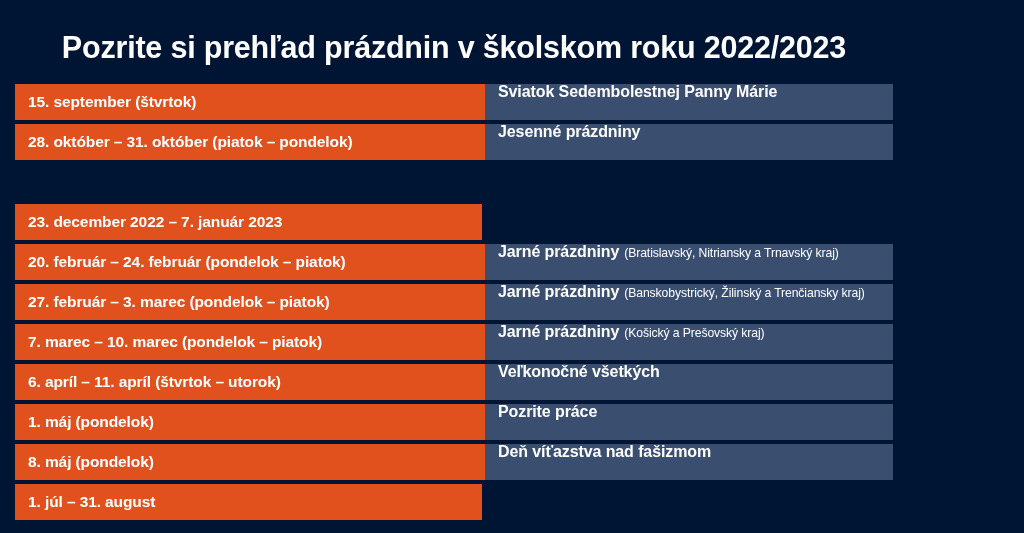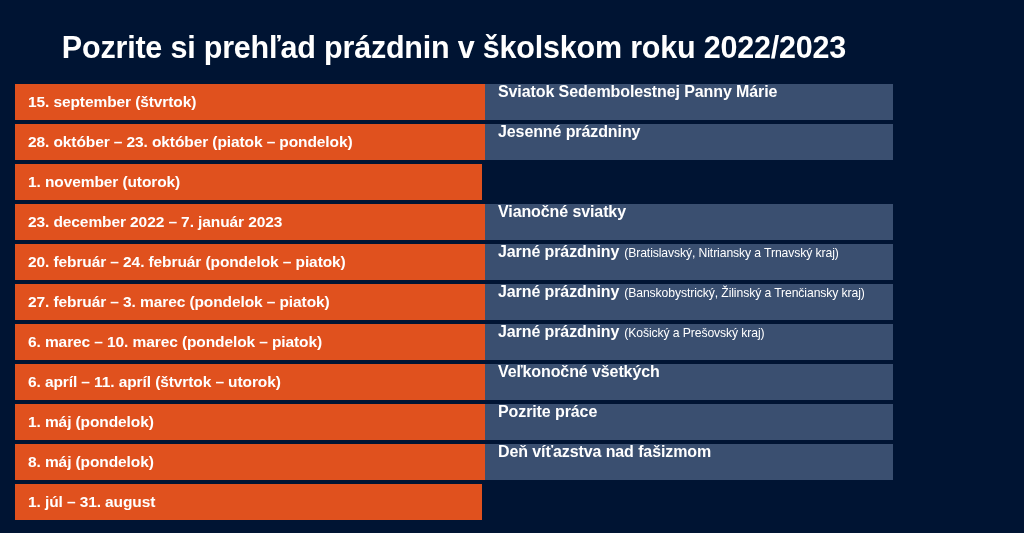--- a/index.html
+++ b/index.html
@@ -122,37 +122,31 @@
   <div class="table-row">
         <div class="cell-date">
           <span class="cell-date-text">15. september (štvrtok)</span>
         </div>
         <div class="cell-name">
           <span class="cell-name-main">Sviatok Sedembolestnej Panny Márie</span>
         </div>
       </div>
       <div class="table-row">
         <div class="cell-date">
-          <span class="cell-date-text">28. október – 23. október (piatok – pondelok)</span>
+          <span class="cell-date-text">28. október – 31. október (piatok – pondelok)</span>
         </div>
         <div class="cell-name">
           <span class="cell-name-main">Jesenné prázdniny</span>
         </div>
       </div>
       <div class="table-row">
-        <div class="cell-date">
-          <span class="cell-date-text">1. november (utorok)</span>
-        </div>
       </div>
       <div class="table-row">
         <div class="cell-date">
           <span class="cell-date-text">23. december 2022 – 7. január 2023</span>
-        </div>
-        <div class="cell-name">
-          <span class="cell-name-main">Vianočné sviatky</span>
         </div>
       </div>
       <div class="table-row">
         <div class="cell-date">
           <span class="cell-date-text">20. február – 24. február (pondelok – piatok)</span>
         </div>
         <div class="cell-name">
           <span class="cell-name-main">Jarné prázdniny</span>
           <span class="cell-name-note">(Bratislavský, Nitriansky a Trnavský kraj)</span>
         </div>
@@ -161,21 +155,21 @@
         <div class="cell-date">
           <span class="cell-date-text">27. február – 3. marec (pondelok – piatok)</span>
         </div>
         <div class="cell-name">
           <span class="cell-name-main">Jarné prázdniny</span>
           <span class="cell-name-note">(Banskobystrický, Žilinský a Trenčiansky kraj)</span>
         </div>
       </div>
       <div class="table-row">
         <div class="cell-date">
-          <span class="cell-date-text">6. marec – 10. marec (pondelok – piatok)</span>
+          <span class="cell-date-text">7. marec – 10. marec (pondelok – piatok)</span>
         </div>
         <div class="cell-name">
           <span class="cell-name-main">Jarné prázdniny</span>
           <span class="cell-name-note">(Košický a Prešovský kraj)</span>
         </div>
       </div>
       <div class="table-row">
         <div class="cell-date">
           <span class="cell-date-text">6. apríl – 11. apríl (štvrtok – utorok)</span>
         </div>

